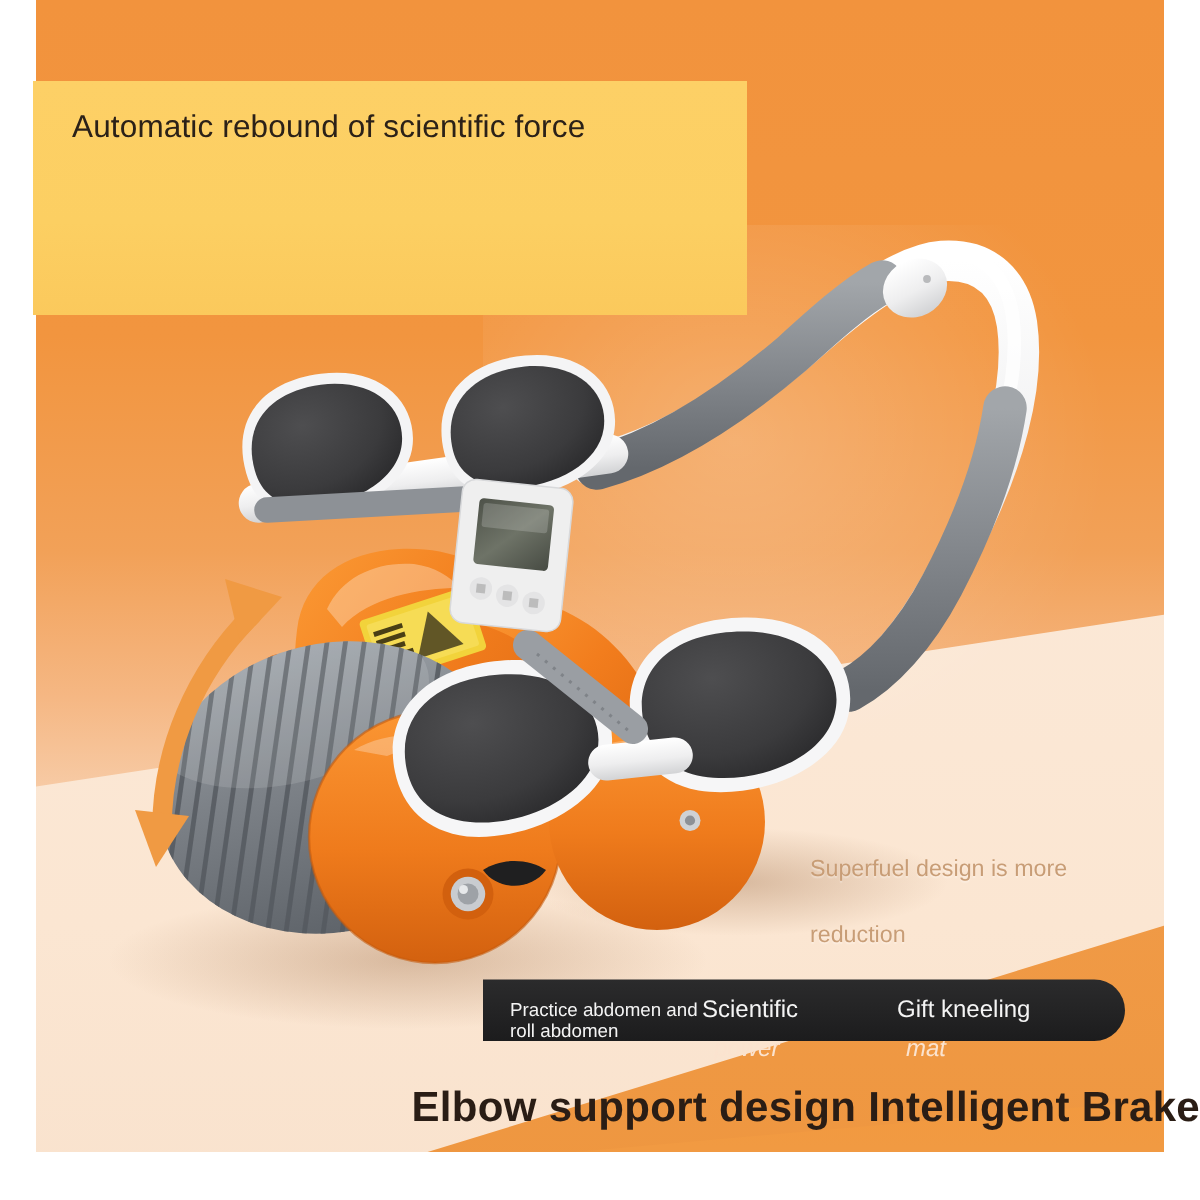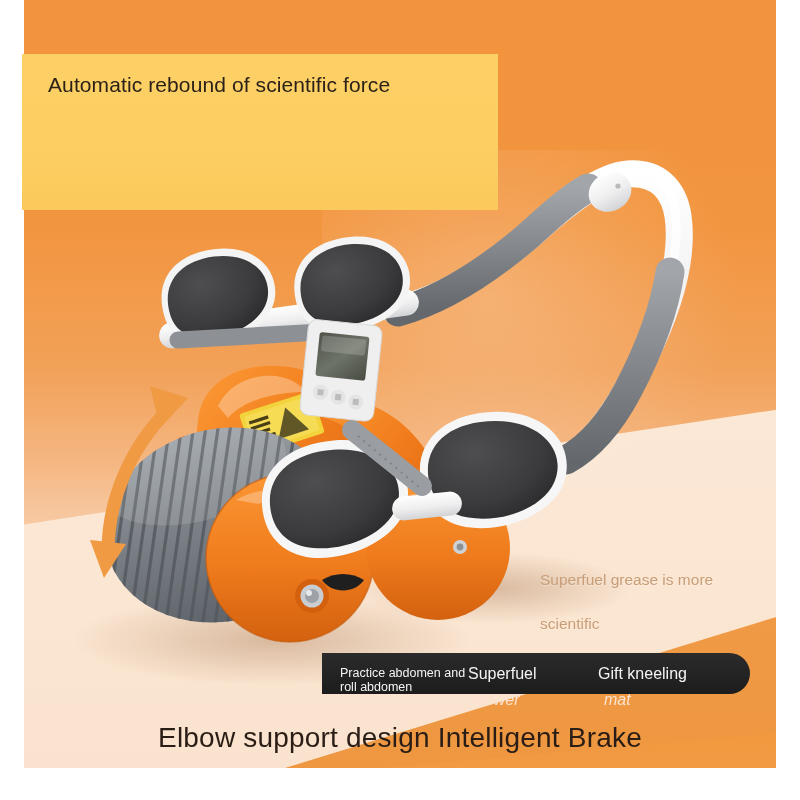--- a/index.html
+++ b/index.html
@@ -161,24 +161,25 @@
   }
   .pill-overflow.power { left: 476px; }
   .pill-overflow.mat { left: 604px; }
 
   
   .headline {
     position: absolute;
     left: 0;
     top: 722px;
     width: 800px;
-    text-align: center;
+    text-align: right;
     color: #2a1d15;
     font-size: 28px;
     letter-spacing: 0.2px;
+    font-weight: bold;
   }
 
   
   .product {
     position: absolute;
     left: 22px;
     top: 0;
     width: 756px;
     height: 800px;
     pointer-events: none;
@@ -384,28 +385,28 @@
   </div>
 
   <div class="margin-left"></div>
   <div class="margin-right"></div>
 
   <div class="callout">
     <div class="callout-line">Automatic rebound of scientific force</div>
   </div>
 
   <div class="sub-copy">
-    <span>Superfuel grease is more</span>
-    <span class="l2">scientific</span>
+    <span>Superfuel design is more</span>
+    <span class="l2">reduction</span>
   </div>
 
   <div class="pill-overflow power">power</div>
   <div class="pill-overflow mat">mat</div>
 
   <div class="feature-pill">
     <div class="pill-item small">Practice abdomen and roll abdomen</div>
-    <div class="pill-item mid">Superfuel</div>
+    <div class="pill-item mid">Scientific</div>
     <div class="pill-item last">Gift kneeling</div>
   </div>
 
   <div class="headline">Elbow support design Intelligent Brake</div>
 
 </div>
 
 </body></html>

